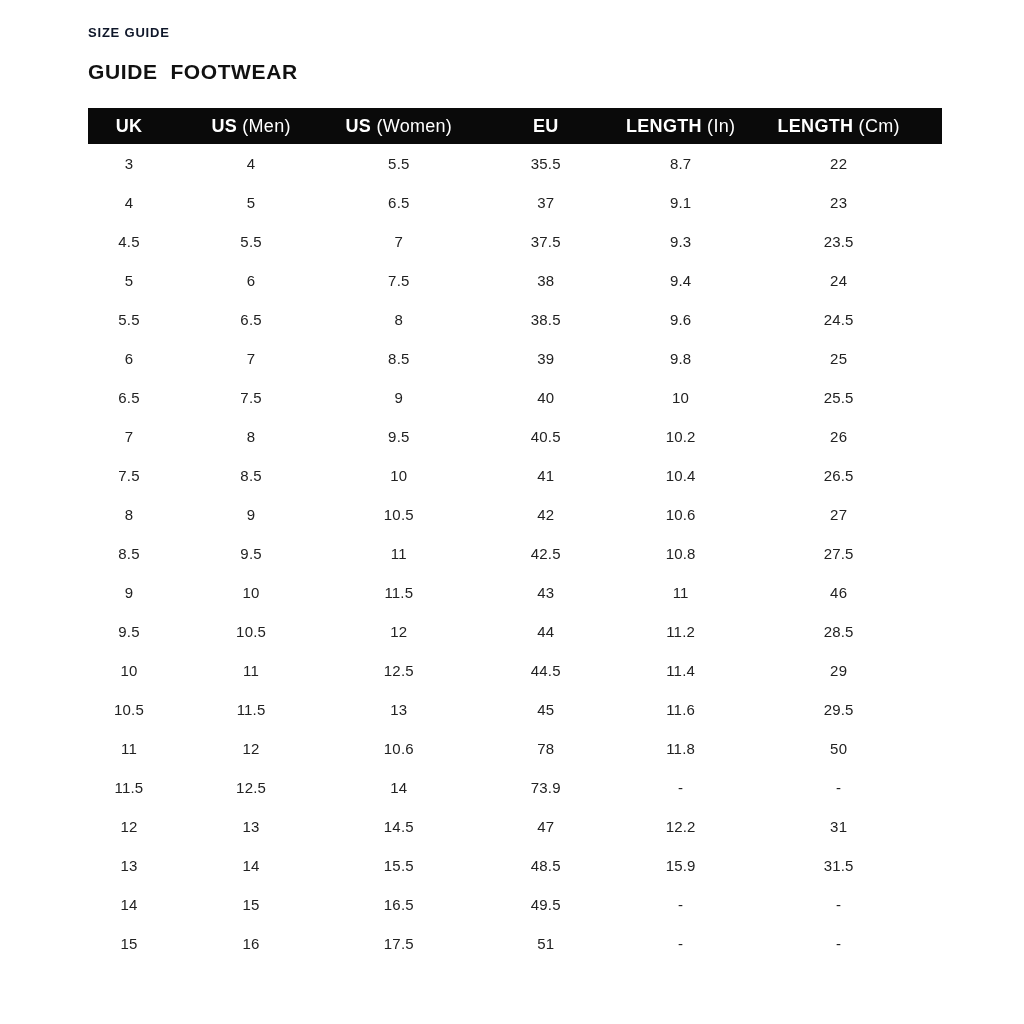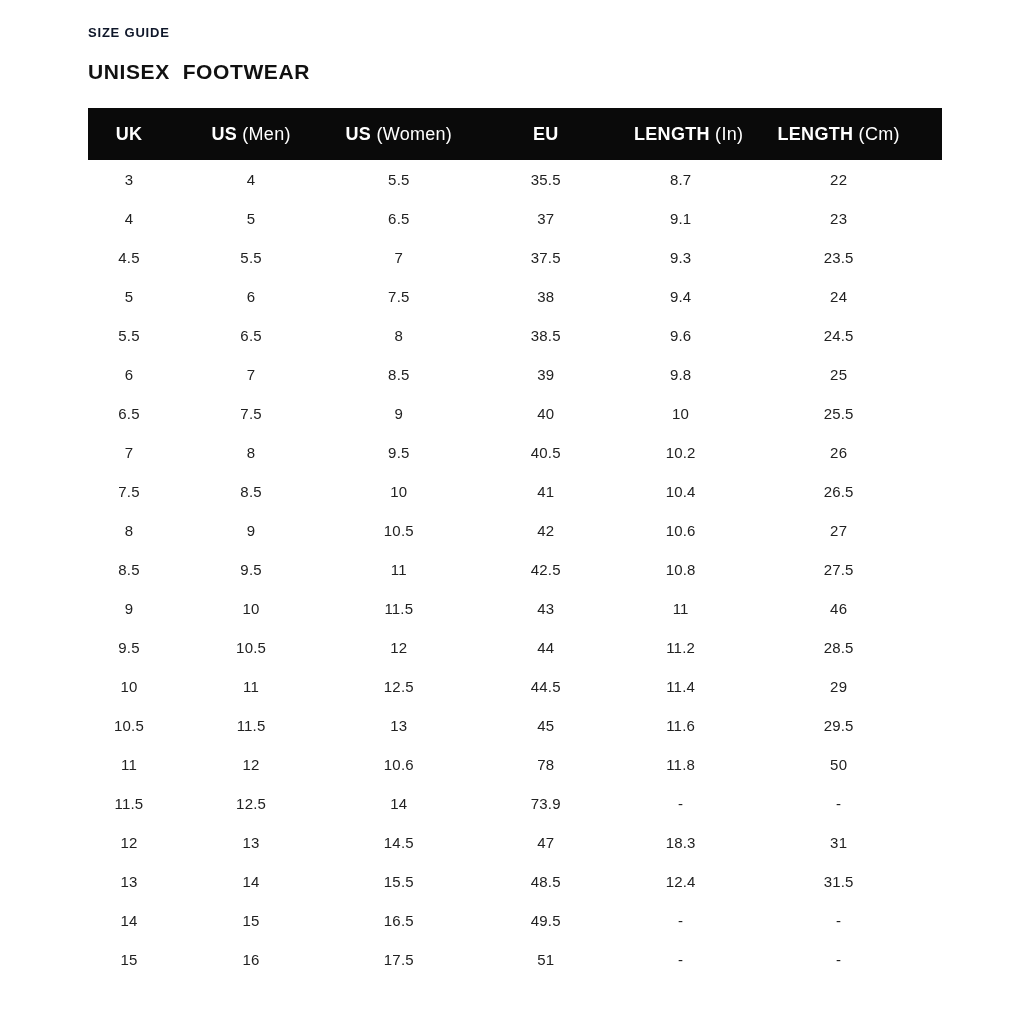--- a/index.html
+++ b/index.html
@@ -42,21 +42,21 @@
     margin-top: 25px;
   }
   table.size-table th {
     background: #0a0a0a;
     color: #ffffff;
     height: 36px;
     font-size: 18px;
     font-weight: 400;
     text-align: center;
     vertical-align: middle;
-    padding: 8px;
+    padding: 0;
     letter-spacing: 0.3px;
     white-space: pre;
   }
   table.size-table th .th-bold {
     font-weight: 700;
   }
   table.size-table th .th-light {
     font-weight: 400;
   }
   table.size-table td {
@@ -68,21 +68,21 @@
     color: #222222;
     padding: 0;
     letter-spacing: 0.2px;
   }
 </style>
 </head>
 <body>
 
 <div class="page">
   <div class="eyebrow">SIZE GUIDE</div>
-  <h1 class="title">UNISEX  FOOTWEAR</h1>
+  <h1 class="title">GUIDE  FOOTWEAR</h1>
 
   <table class="size-table">
     <colgroup>
       <col style="width:9.6%">
       <col style="width:19%">
       <col style="width:15.6%">
       <col style="width:18.8%">
       <col style="width:12.8%">
       <col style="width:24.2%">
     </colgroup>
@@ -231,29 +231,29 @@
           <td>14</td>
           <td>73.9</td>
           <td>-</td>
           <td>-</td>
         </tr>
         <tr>
           <td>12</td>
           <td>13</td>
           <td>14.5</td>
           <td>47</td>
-          <td>18.3</td>
+          <td>12.2</td>
           <td>31</td>
         </tr>
         <tr>
           <td>13</td>
           <td>14</td>
           <td>15.5</td>
           <td>48.5</td>
-          <td>12.4</td>
+          <td>15.9</td>
           <td>31.5</td>
         </tr>
         <tr>
           <td>14</td>
           <td>15</td>
           <td>16.5</td>
           <td>49.5</td>
           <td>-</td>
           <td>-</td>
         </tr>

